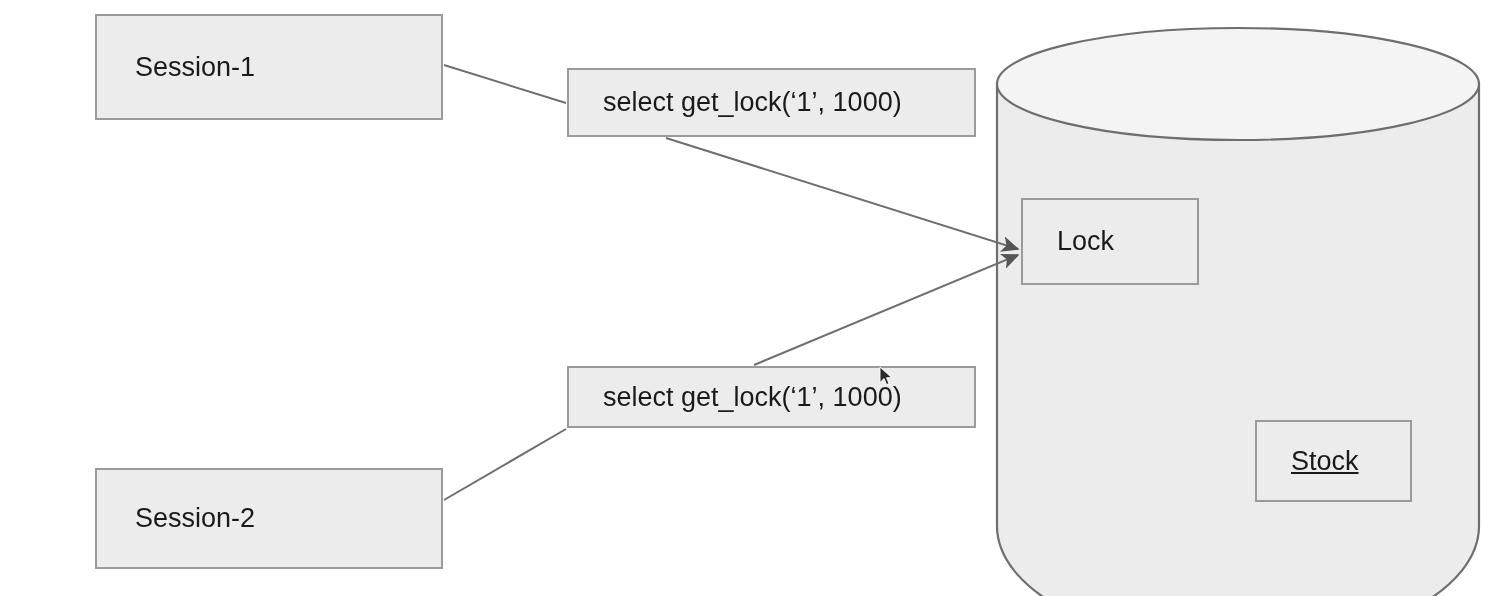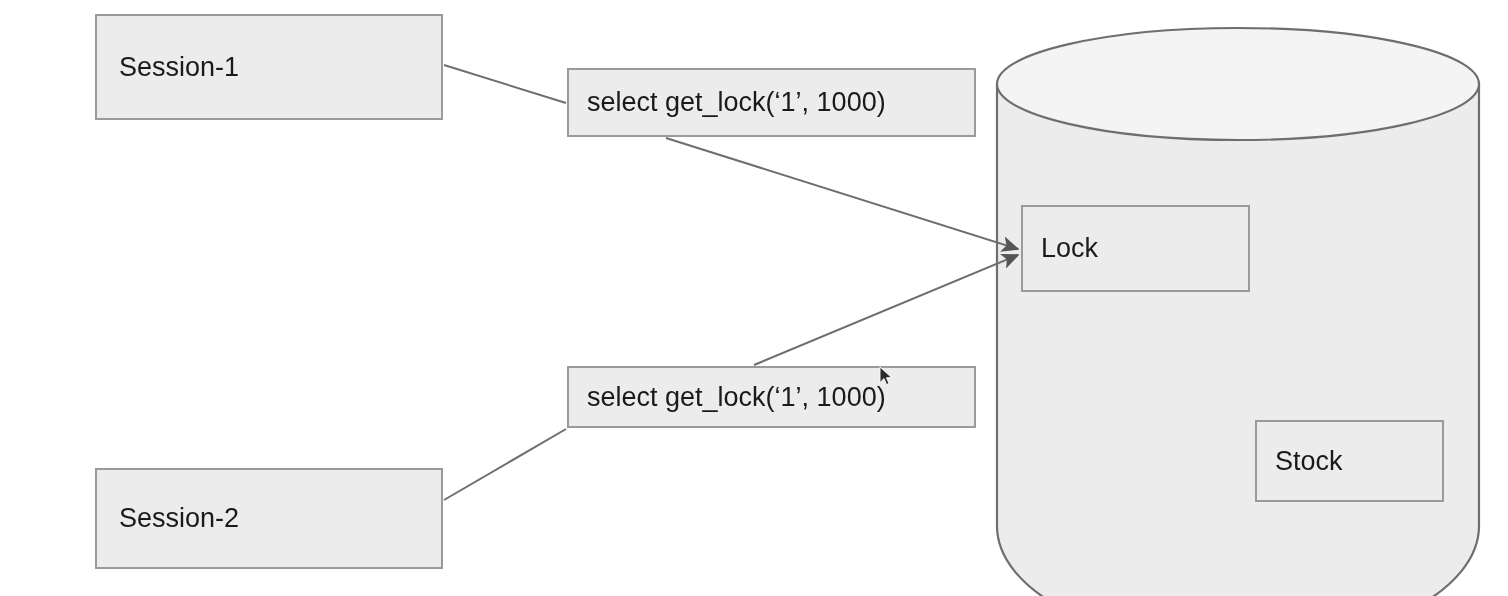--- a/index.html
+++ b/index.html
@@ -30,20 +30,21 @@
     box-sizing: border-box;
     background: #ececec;
     border: 2px solid #9a9a9a;
     display: flex;
     align-items: center;
     color: #1a1a1a;
     white-space: nowrap;
   }
   .node .label {
     display: block;
+    margin-left: 16px;
   }
   
   #session-1 {
     left: 95px; top: 14px; width: 348px; height: 106px;
     padding-left: 22px;
     font-size: 27px;
   }
   #session-2 {
     left: 95px; top: 468px; width: 348px; height: 101px;
     padding-left: 22px;
@@ -53,30 +54,31 @@
     left: 567px; top: 68px; width: 409px; height: 69px;
     padding-left: 18px;
     font-size: 27px;
   }
   #query-2 {
     left: 567px; top: 366px; width: 409px; height: 62px;
     padding-left: 18px;
     font-size: 27px;
   }
   #lock-box {
-    left: 1021px; top: 205px; width: 229px; height: 87px;
+    left: 1021px; top: 198px; width: 178px; height: 87px;
     padding-left: 18px;
     font-size: 27px;
     border-width: 2px;
   }
   #stock-box {
-    left: 1255px; top: 420px; width: 189px; height: 82px;
+    left: 1255px; top: 420px; width: 157px; height: 82px;
     padding-left: 18px;
     font-size: 27px;
     border-width: 2px;
+    text-decoration: underline;
   }
   
   #database {
     position: absolute;
     left: 995px;
     top: 26px;
     width: 486px;
     height: 600px;
   }
   .cursor-pointer {

